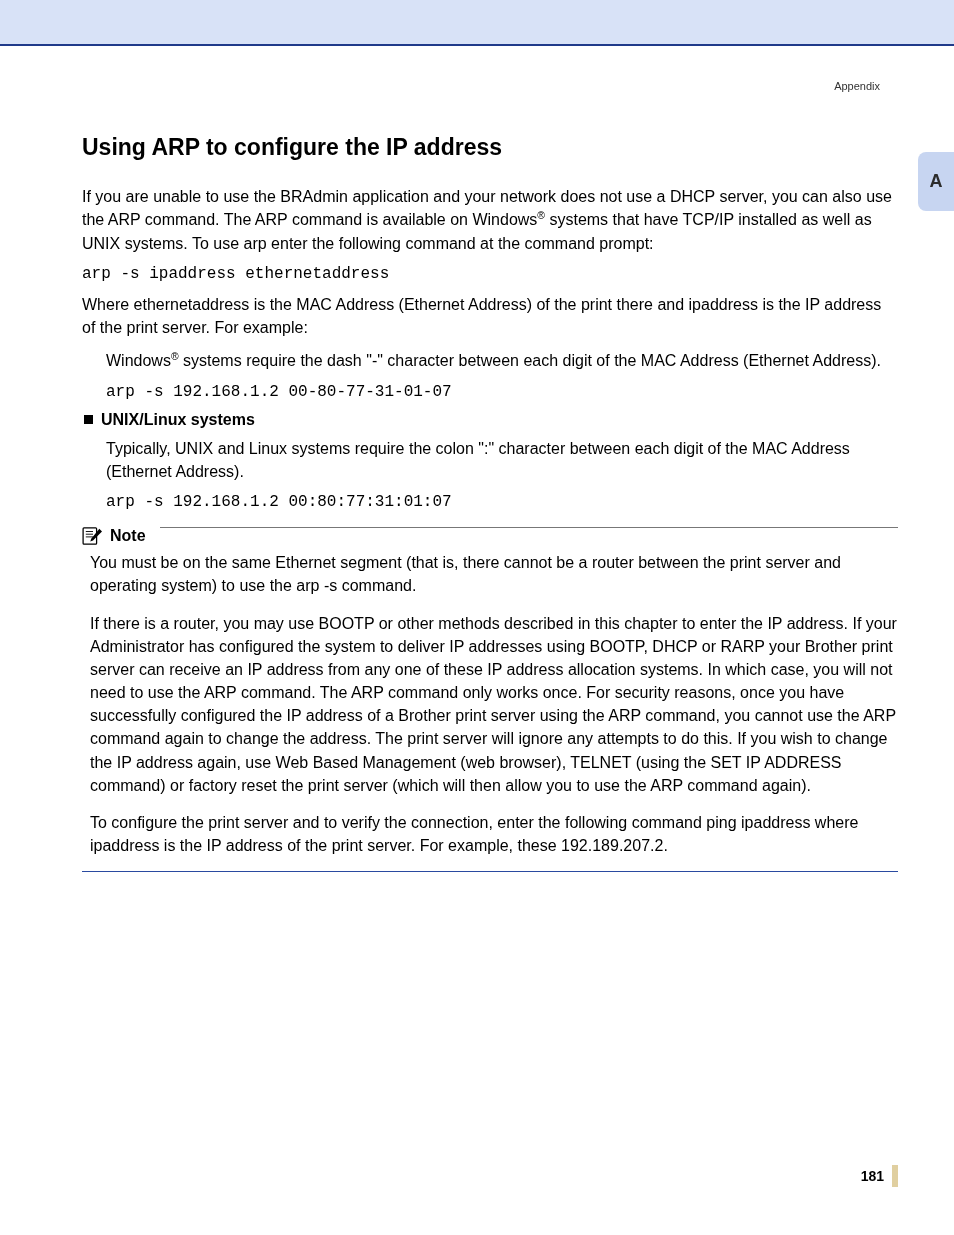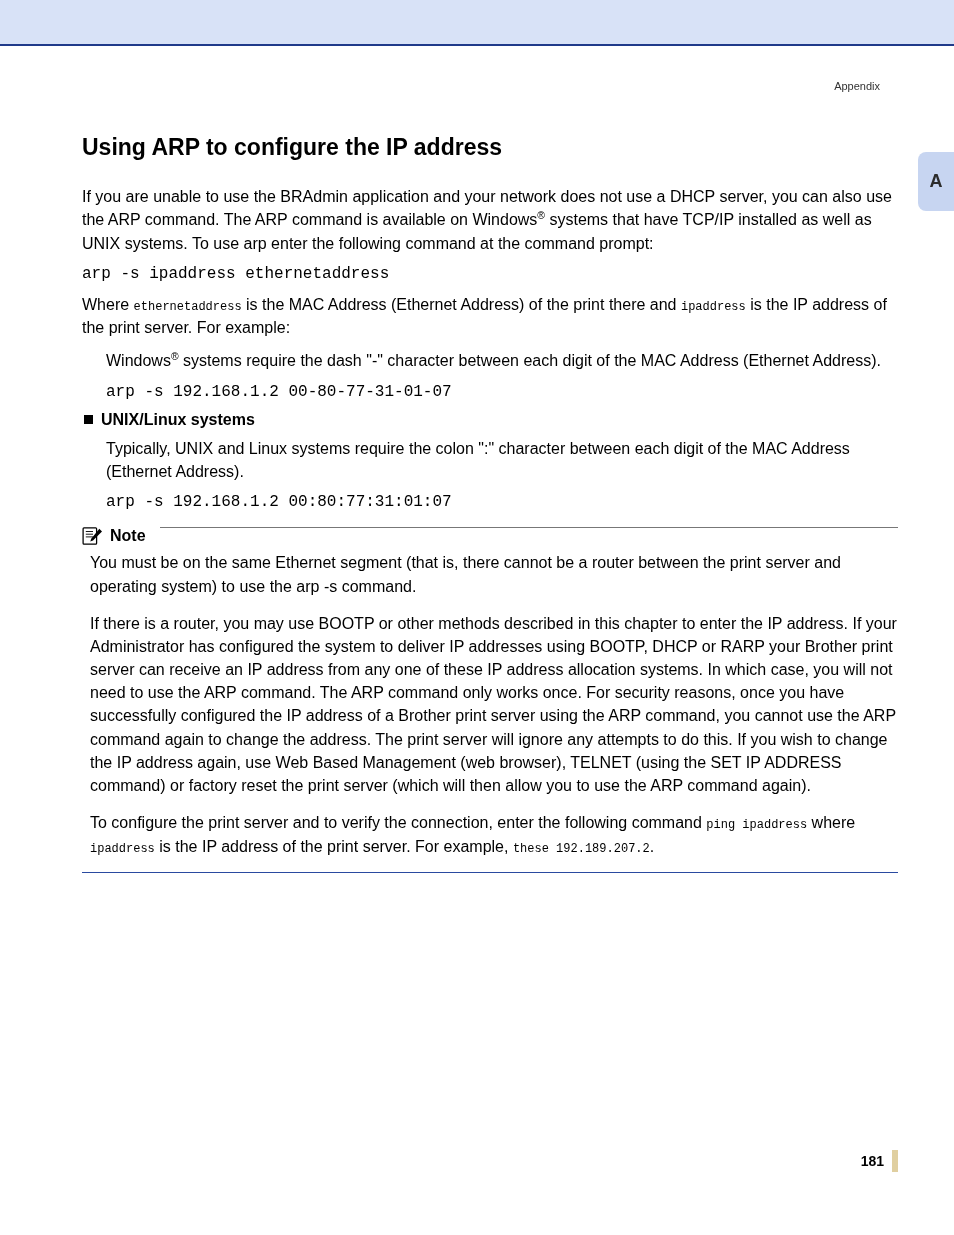--- a/index.html
+++ b/index.html
@@ -3,34 +3,34 @@
 <meta charset="utf-8">
 <style>
   * { box-sizing: border-box; margin: 0; padding: 0; }
   html, body { width: 954px; font-family: Arial, Helvetica, sans-serif; color: #000; background: #fff; }
   .topbar { height: 46px; background: #d8e2f7; border-bottom: 2px solid #203a8a; width: 100%; }
   .page { position: relative; padding: 34px 56px 40px 82px; min-height: 1189px; }
   .breadcrumb { text-align: right; font-size: 11px; color: #333; margin-bottom: 42px; padding-right: 18px; }
   .sidetab { position: absolute; right: 0; top: 106px; width: 36px; height: 59px; background: #c7d5f1; border-radius: 8px 0 0 8px; display: flex; align-items: center; justify-content: center; font-weight: bold; font-size: 18px; color: #2c2c2c; }
   h1.section-title { font-size: 23px; font-weight: bold; margin-bottom: 24px; }
   .para { font-size: 16px; line-height: 1.45; margin-bottom: 10px; }
-  .code { font-family: Liberation Mono, monospace; font-size: 12px; line-height: 1.45; }
+  .code { font-family: Liberation Sans, sans-serif; font-size: 16px; line-height: 1.45; }
   .code-block { font-family: "Courier New", Courier, monospace; font-size: 16px; margin: 6px 0 10px 0; }
   sup { font-size: 0.65em; vertical-align: super; }
   .bullet-head { font-size: 16px; font-weight: bold; margin: 22px 0 8px 2px; }
   .bullet-head .sq { display: inline-block; width: 9px; height: 9px; background: #000; margin-right: 8px; position: relative; top: -1px; }
   .indent { margin-left: 24px; }
   .note-wrap { margin-top: 16px; }
   .note-header { display: flex; gap: 6px; margin-bottom: 6px; }
   .note-header .label { font-weight: bold; font-size: 16px; }
   .note-header .line { flex: 1; border-bottom: 1px solid #777; height: 0; margin-left: 8px; }
   .note-icon { width: 22px; height: 18px; }
   .note-body { border-bottom: 1.5px solid #2a4aa0; }
   .note-body .para { margin-left: 8px; margin-bottom: 14px; }
-  .pagefoot { position: absolute; bottom: 63px; right: 56px; display: flex; align-items: center; gap: 8px; }
+  .pagefoot { position: absolute; bottom: 48px; right: 56px; display: flex; align-items: center; gap: 8px; }
   .pagefoot .num { font-weight: bold; font-size: 14px; }
   .pagefoot .bar { width: 6px; height: 22px; background: #e0cfa0; }
 </style>
 </head>
 <body>
 
 <div class="topbar"></div>
 
 <div class="page">
 

